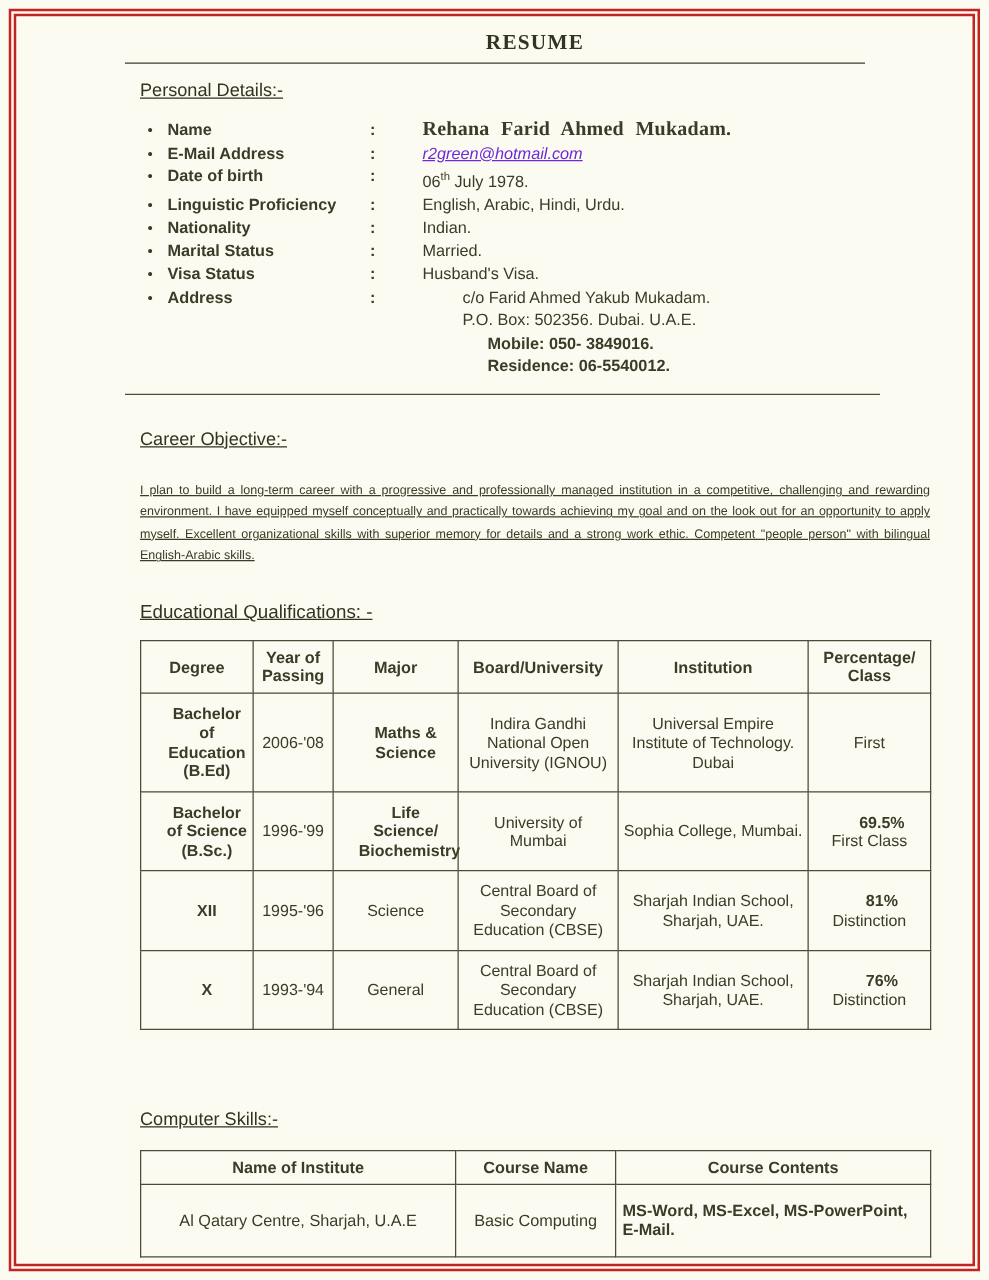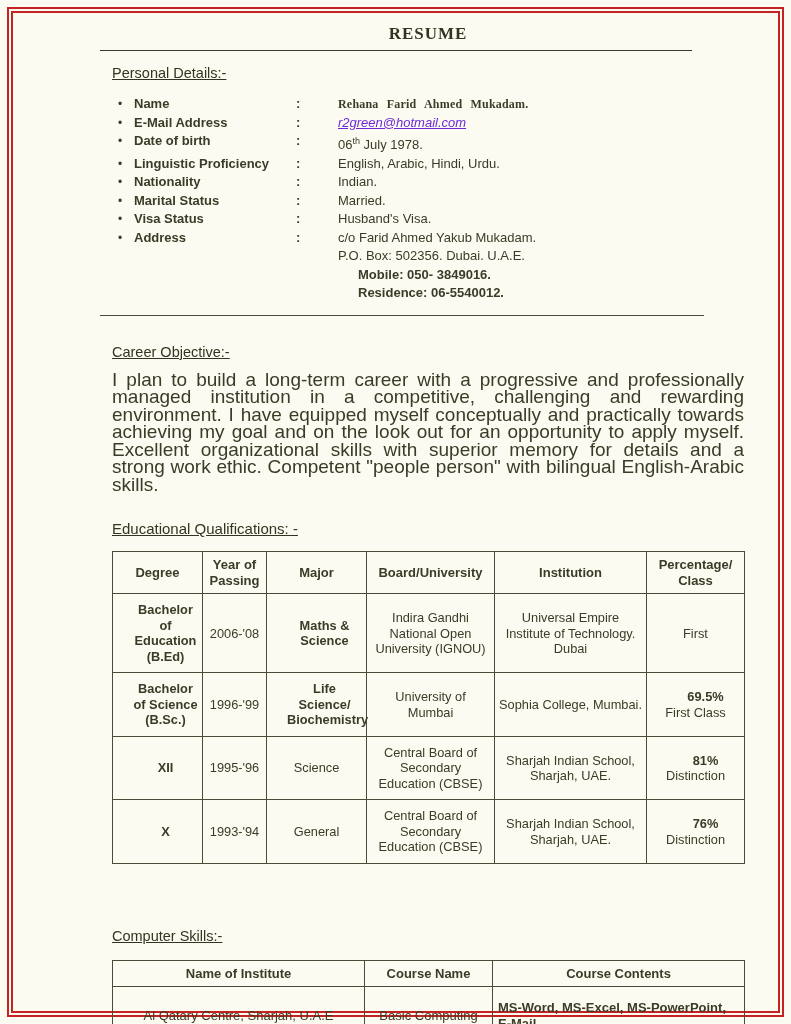--- a/index.html
+++ b/index.html
@@ -60,38 +60,39 @@
     font-size: 13px;
     line-height: 14px;
   }
   .bullet { width: 22px; padding-left: 6px; font-size: 12px; }
   .pd-label { width: 162px; font-weight: bold; }
   .pd-colon { width: 42px; font-weight: bold; }
   .pd-value { flex: 1; }
   .name-value {
     font-family: "Liberation Serif", serif;
     font-weight: bold;
-    font-size: 12px;
+    font-size: 16px;
     word-spacing: 5px;
     letter-spacing: 0.2px;
   }
   .email-link { text-decoration: underline; color: #6d28d9; cursor: pointer; font-style: italic; }
   sup { font-size: 9px; }
-  .addr-line { margin-bottom: 4.5px; }
+  .addr-line { margin-bottom: 4.5px; margin-left: 32px; }
   .bold { font-weight: bold; padding-left: 20px; }
   .divider {
     border-bottom: 1.5px solid #4a4a3a;
     margin: 10px 40px 0 -12px;
   }
   .career-heading { margin-top: 28px; }
   .career-text {
-    margin-top: 11px;
-    font-size: 19px;
+    margin-top: 24px;
+    font-size: 10px;
     line-height: 17.5px;
     text-align: justify;
+    text-decoration: underline;
   }
   .edu-heading { margin-top: 27px; font-size: 15px; }
   table {
     width: 100%;
     border-collapse: collapse;
     table-layout: fixed;
     margin-top: 14px;
   }
   th, td {
     border: 1px solid #4b4b39;

